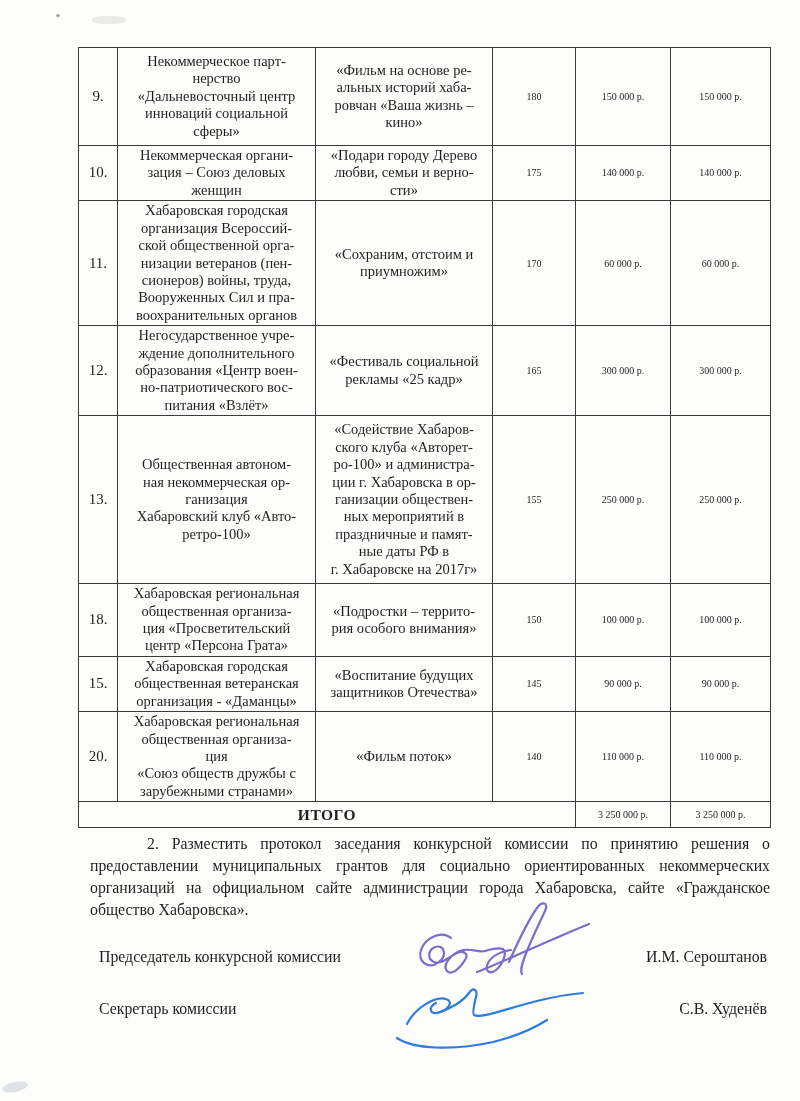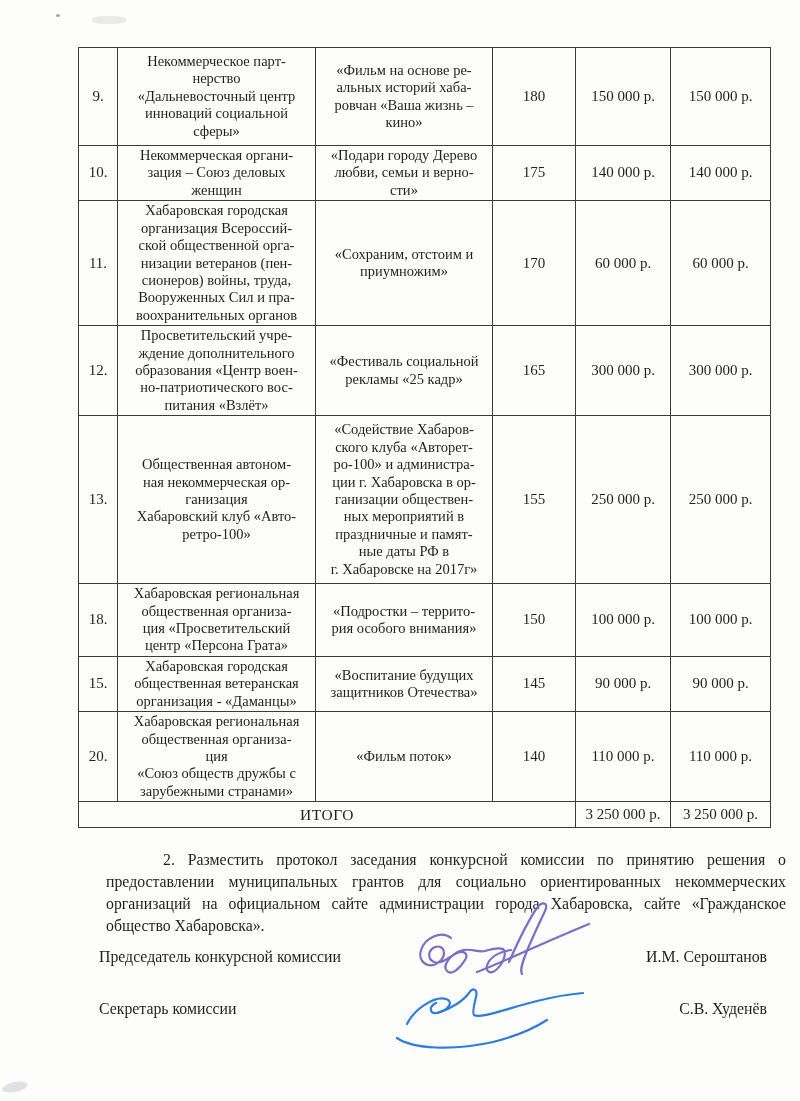--- a/index.html
+++ b/index.html
@@ -31,33 +31,33 @@
   }
   table.grants td{
     border:1.5px solid #3c3c3c;
     padding:1px 3px;
     vertical-align:middle;
     text-align:center;
     white-space:pre-line;
     overflow:hidden;
   }
   td.num{font-size:15px;}
-  td.score,td.money{font-size:15px;}
+  td.score,td.money{font-size:10px;}
   td.vtop{vertical-align:top;padding-top:9px;}
   tr.total-row td{height:23px;}
   td.total-label{
-    text-align:left;font-weight:normal;font-size:15.5px;
+    text-align:left;font-weight:bold;font-size:15.5px;
     padding-left:4px;letter-spacing:.5px;white-space:nowrap;
   }
 
   .body-par{
     position:absolute;left:90px;top:833px;width:680px;
     font-size:15.8px;line-height:22px;
     text-align:justify;text-indent:57px;
-    margin:16px;
+    margin:0;
   }
 
   .sig-row{
     position:absolute;left:99px;width:668px;
     display:flex;justify-content:space-between;align-items:baseline;
     font-size:15.8px;
   }
   .sig-row-1{top:948px;}
   .sig-row-2{top:1000px;}
 
@@ -119,21 +119,21 @@
 Вооруженных Сил и пра-
 воохранительных органов</td>
         <td>«Сохраним, отстоим и
 приумножим»</td>
         <td class="score">170</td>
         <td class="money">60 000 р.</td>
         <td class="money">60 000 р.</td>
       </tr>
       <tr style="height:88px">
         <td class="num">12.</td>
-        <td>Просветительский учре-
+        <td>Негосударственное учре-
 ждение дополнительного
 образования «Центр воен-
 но-патриотического вос-
 питания «Взлёт»</td>
         <td>«Фестиваль социальной
 рекламы «25 кадр»</td>
         <td class="score">165</td>
         <td class="money">300 000 р.</td>
         <td class="money">300 000 р.</td>
       </tr>

